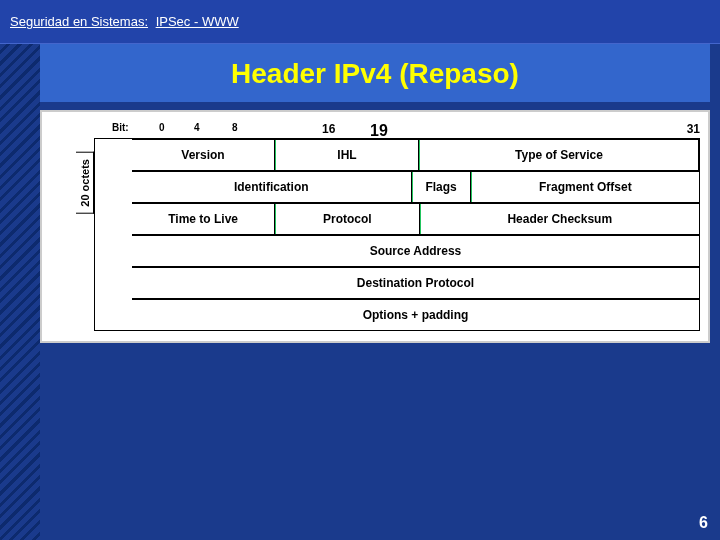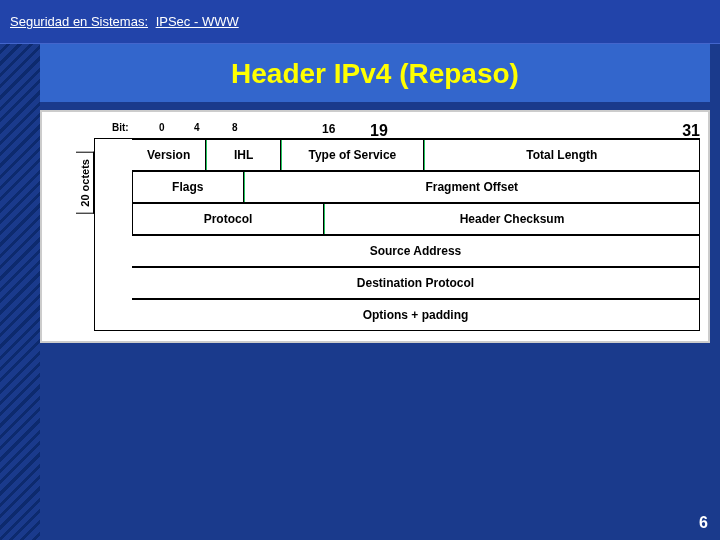--- a/index.html
+++ b/index.html
@@ -190,45 +190,46 @@
 
   <div class="diagram-container">
 
     <div style="display:flex; margin-left:62px; margin-bottom:2px; position:relative; height:14px;">
       <span style="position:absolute; left:0; font-size:10px; font-weight:bold; color:#000;">Bit:</span>
       <span style="position:absolute; left:47px; font-size:10px; font-weight:bold; color:#000;">0</span>
       <span style="position:absolute; left:82px; font-size:10px; font-weight:bold; color:#000;">4</span>
       <span style="position:absolute; left:120px; font-size:10px; font-weight:bold; color:#000;">8</span>
       <span style="position:absolute; left:210px; font-size:12px; font-weight:bold; color:#000;">16</span>
       <span style="position:absolute; left:258px; font-size:16px; font-weight:bold; color:#000;">19</span>
-      <span style="position:absolute; right:0; font-size:16px; font-weight:bold; color:#000;margin-left:41px;">31</span>
+      <span style="position:absolute; right:0; font-size:12px; font-weight:bold; color:#000;margin-left:41px;">31</span>
     </div>
 
     <div class="diagram-wrapper">
 
       <div style="display:flex; flex-direction:column; align-items:flex-end; margin-right:0;">
         <div style="width:44px; display:flex; align-items:center; justify-content:flex-end; font-size:10px; font-weight:bold; color:#000; padding-right:2px; height:14px;"></div>
         <div class="twenty-octets">20 octets</div>
       </div>
 
       <div class="table-outer">
 
         <div class="fields-row">
           <div class="field-cell" style="flex:4; border-left:none;">Version</div>
           <div class="field-cell" style="flex:4;">IHL</div>
           <div class="field-cell" style="flex:8;">Type of Service</div>
-          <div class="field-cell" style="flex:16; border-right:none;">Total Length</div>
-        </div>
-
-        <div class="fields-row">
+        </div>
+
+        <div class="fields-row">
+          <div class="field-cell" style="flex:16; border-left:none;">Identification</div>
           <div class="field-cell" style="flex:3;">Flags</div>
           <div class="field-cell" style="flex:13; border-right:none;text-align:center;">Fragment Offset</div>
         </div>
 
         <div class="fields-row">
+          <div class="field-cell" style="flex:8; border-left:none;">Time to Live</div>
           <div class="field-cell" style="flex:8;">Protocol</div>
           <div class="field-cell" style="flex:16; border-right:none;">Header Checksum</div>
         </div>
 
         <div class="fields-row">
           <div class="field-cell" style="flex:32; border-left:none; border-right:none;">Source Address</div>
         </div>
 
         <div class="fields-row">
           <div class="field-cell" style="flex:32; border-left:none; border-right:none;">Destination Protocol</div>

